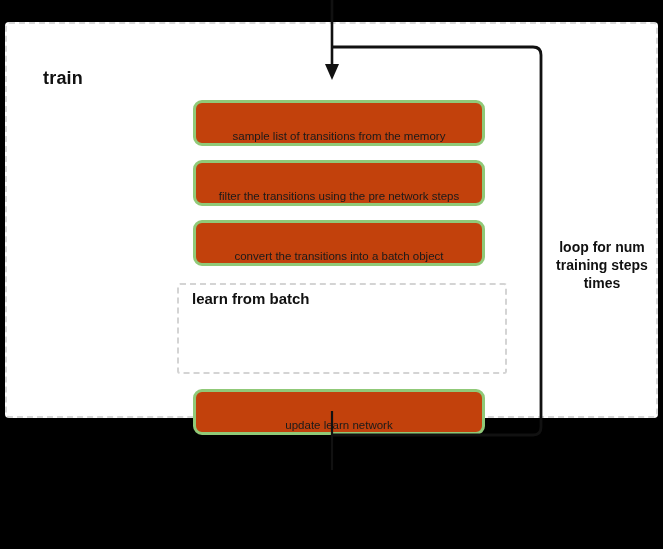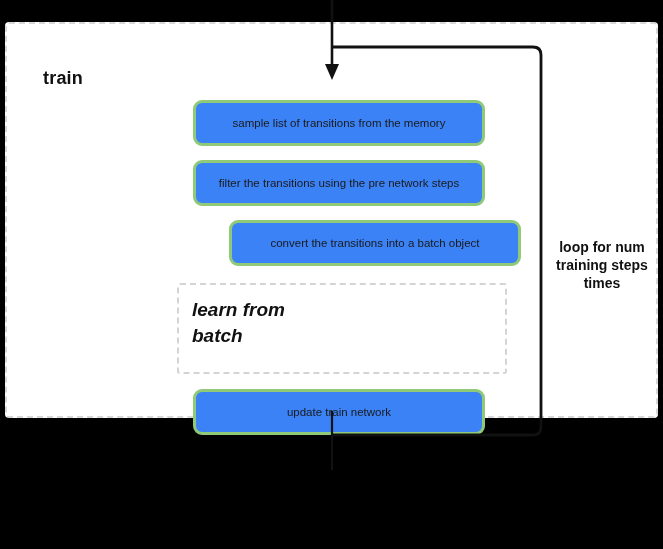--- a/index.html
+++ b/index.html
@@ -44,63 +44,62 @@
     letter-spacing: 0.2px;
     white-space: nowrap;
   }
 
   
   .proc-box {
     position: absolute;
     left: 186px;
     width: 292px;
     height: 46px;
-    background: #3b82f6;
+    background: #c2410c;
     border: 3px solid #90c978;
     border-radius: 9px;
     box-sizing: border-box;
     display: flex;
-    align-items: center;
+    align-items: flex-end;
     justify-content: center;
   }
   .proc-box span {
     font-size: 11.5px;
     color: #1a1a1a;
     text-align: center;
     line-height: 1.25;
     padding: 0 10px;
   }
 
   .box-1 { top: 76px; }
   .box-2 { top: 136px; }
-  .box-3 { top: 196px; margin-left: 36px; }
+  .box-3 { top: 196px; }
   .box-4 { top: 365px; }
 
   
   .learn-box {
     position: absolute;
     left: 170px;
     top: 259px;
     width: 330px;
     height: 91px;
     background: #ffffff;
     border: 2px dashed #d4d4d4;
     border-radius: 3px;
     box-sizing: border-box;
   }
   .learn-label {
     position: absolute;
     left: 13px;
-    top: 12px;
+    top: 4px;
     width: 120px;
-    font-size: 19px;
+    font-size: 15px;
     font-weight: bold;
     color: #111111;
     line-height: 1.35;
-    font-style: italic;
   }
 
   
   .loop-label {
     position: absolute;
     left: 542px;
     top: 215px;
     width: 106px;
     font-size: 14px;
     font-weight: bold;
@@ -137,21 +136,21 @@
 
     <div class="proc-box box-3">
       <span>convert the transitions into a batch object</span>
     </div>
 
     <div class="learn-box">
       <div class="learn-label">learn from batch</div>
     </div>
 
     <div class="proc-box box-4">
-      <span>update train network</span>
+      <span>update learn network</span>
     </div>
 
     <div class="loop-label">loop for num training steps times</div>
   </div>
 
   <svg id="wires" viewBox="0 0 663 549">
 
     <path d="M 332 0 L 332 70" stroke="#111111" stroke-width="2.6" fill="none"></path>
     <polygon points="332,80 325,64 339,64" fill="#111111"></polygon>
 

